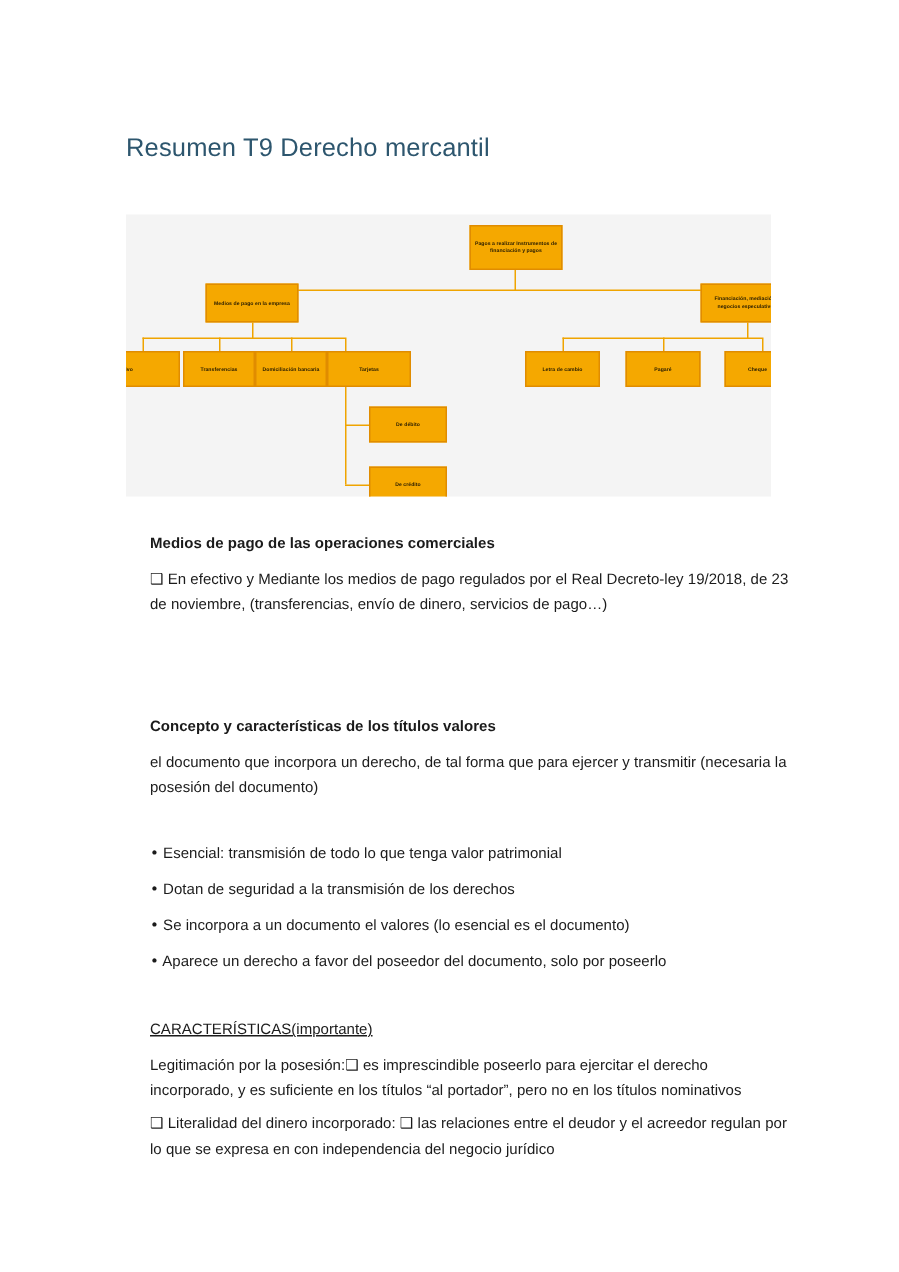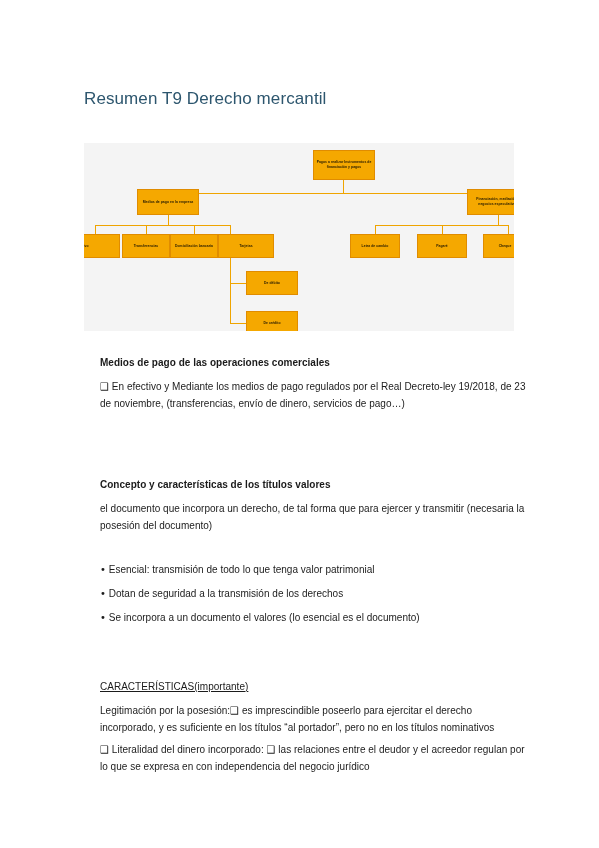--- a/index.html
+++ b/index.html
@@ -155,20 +155,21 @@
 
   <div class="blk" style="top:500px;">el documento que incorpora un derecho, de tal forma que para ejercer y transmitir (necesaria la posesión del documento)</div>
 
 
   <div class="blk" style="top:585px;"><span class="bul">•</span> <span>Dotan de seguridad a la transmisión de los derechos</span></div>
 
   <div class="blk" style="top:561px;"><span class="bul">•</span> <span>Esencial: transmisión de todo lo que tenga valor patrimonial</span></div>
 
   <div class="blk" style="top:609px;"><span class="bul">•</span> <span>Se incorpora a un documento el valores (lo esencial es el documento)</span></div>
 
+  <div class="blk" style="top:633px;"><span class="bul">•</span> <span>Aparece un derecho a favor del poseedor del documento, solo por poseerlo</span></div>
 
   <div class="blk underline" style="top:678px;"><span>CARACTERÍSTICAS(importante)</span></div>
 
   <div class="blk" style="top:702px;"><span>Legitimación por la posesión:</span><span class="bx">❑</span> <span>es imprescindible poseerlo para ejercitar el derecho incorporado, y es suficiente en los títulos “al portador”, pero no en los títulos nominativos</span></div>
 
   <div class="blk" style="top:741px;"><span class="bx">❑</span> <span>Literalidad del dinero incorporado:</span> <span class="bx">❑</span> <span>las relaciones entre el deudor y el acreedor regulan por lo que se expresa en con independencia del negocio jurídico</span></div>
 
 </div>
 
 </body></html>

